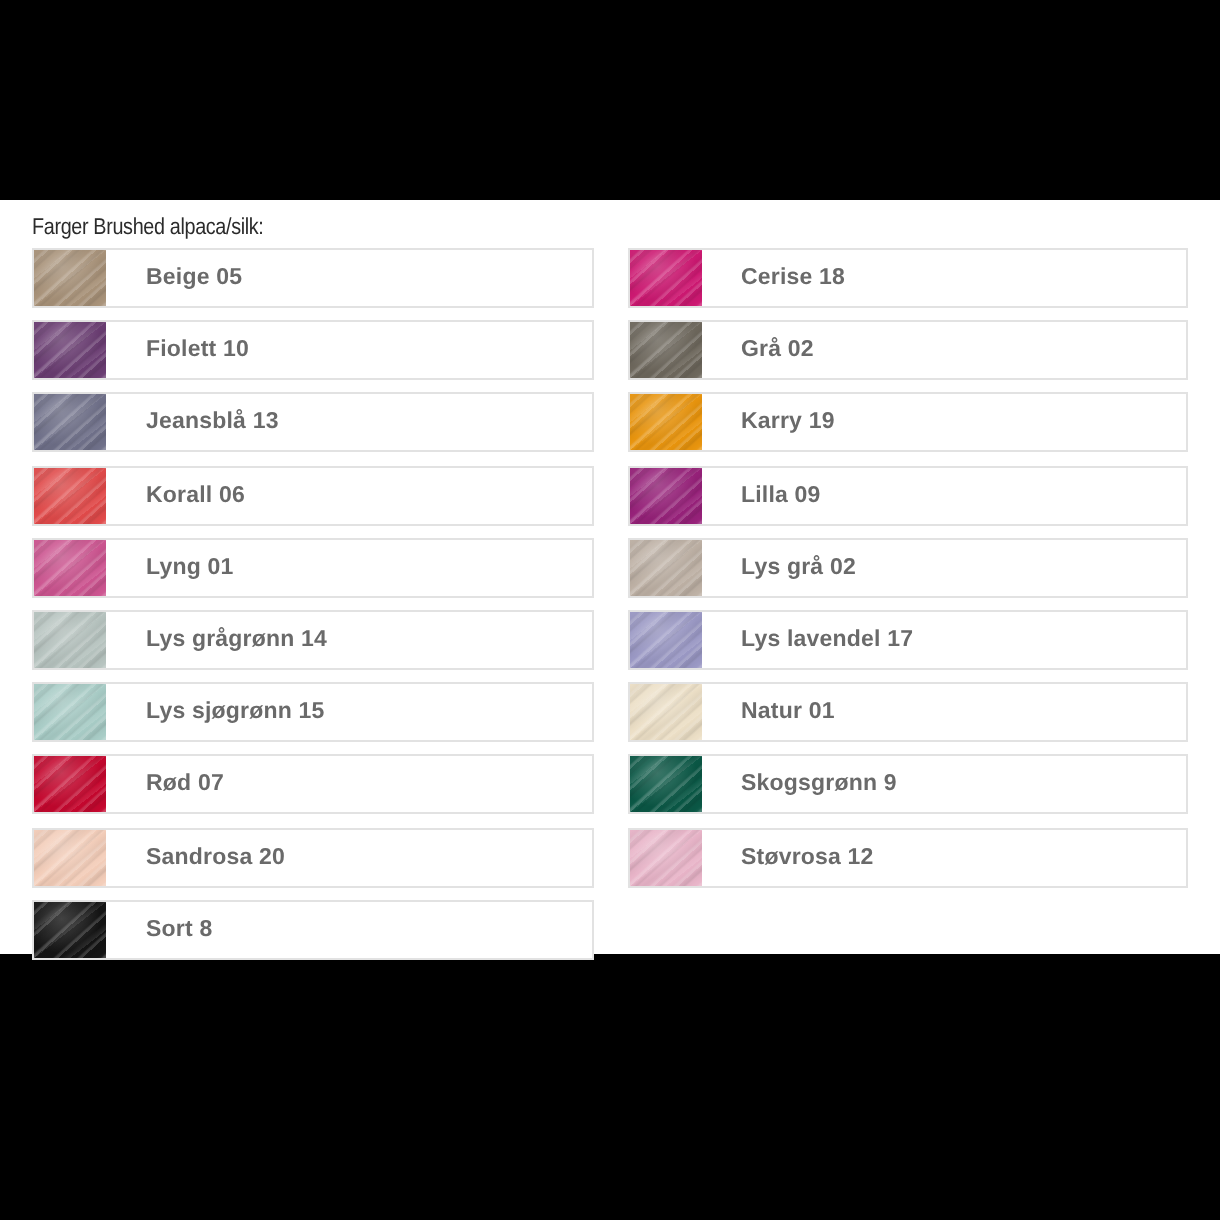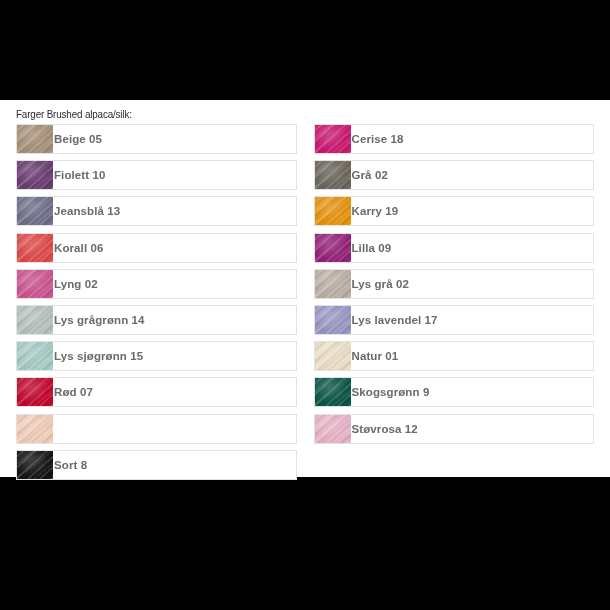--- a/index.html
+++ b/index.html
@@ -97,21 +97,21 @@
     position: absolute;
     inset: 0;
     background: radial-gradient(ellipse at 38% 30%,
       rgba(255,255,255,0.20), rgba(255,255,255,0.0) 62%);
     pointer-events: none;
   }
   .color-label {
     flex: 1 1 auto;
     display: flex;
     align-items: center;
-    padding-left: 1px;
+    padding-left: 20px;
     font-size: 11.5px;
     font-weight: bold;
     color: #6a6a6a;
     letter-spacing: 0.1px;
     white-space: nowrap;
   }
 </style>
 </head>
 <body>
 
@@ -148,21 +148,21 @@
               <span class="fiber"></span>
               <span class="sheen"></span>
             </div>
             <div class="color-label">Korall 06</div>
           </div>
           <div class="color-row">
             <div class="swatch" style="background: rgb(204, 85, 144);">
               <span class="fiber"></span>
               <span class="sheen"></span>
             </div>
-            <div class="color-label">Lyng 02</div>
+            <div class="color-label">Lyng 01</div>
           </div>
           <div class="color-row">
             <div class="swatch" style="background: rgb(182, 195, 191);">
               <span class="fiber"></span>
               <span class="sheen"></span>
             </div>
             <div class="color-label">Lys grågrønn 14</div>
           </div>
           <div class="color-row">
             <div class="swatch" style="background: rgb(168, 204, 198);">
@@ -176,20 +176,21 @@
               <span class="fiber"></span>
               <span class="sheen"></span>
             </div>
             <div class="color-label">Rød 07</div>
           </div>
           <div class="color-row">
             <div class="swatch" style="background: rgb(243, 205, 185);">
               <span class="fiber"></span>
               <span class="sheen"></span>
             </div>
+            <div class="color-label">Sandrosa 20</div>
           </div>
           <div class="color-row">
             <div class="swatch" style="background: rgb(20, 20, 20);">
               <span class="fiber"></span>
               <span class="sheen"></span>
             </div>
             <div class="color-label">Sort 8</div>
           </div>
         </div>
       <div class="color-column">

